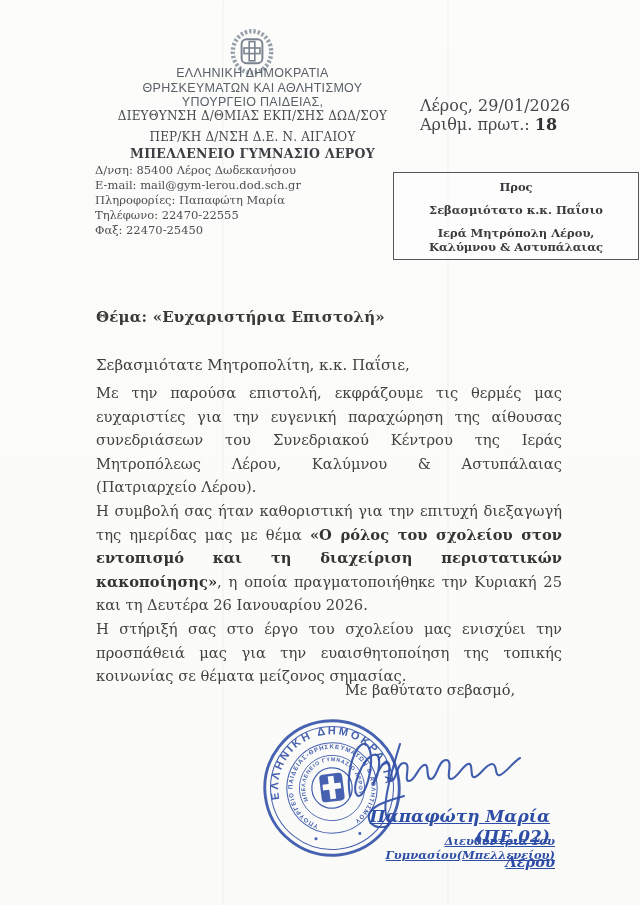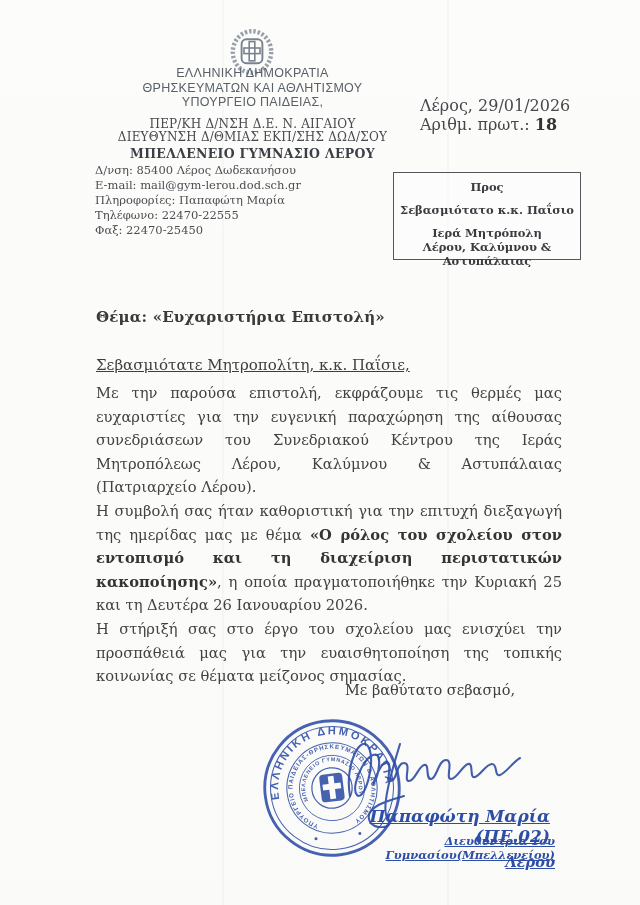--- a/index.html
+++ b/index.html
@@ -20,31 +20,31 @@
   .hdr-sans{font-family:"Liberation Sans","DejaVu Sans",sans-serif;font-size:12.5px;line-height:14.5px;color:#596068;letter-spacing:.3px;}
   .hdr-serif{font-size:12px;line-height:13.5px;color:#474a4e;margin-top:8px;letter-spacing:.2px;}
   .hdr-school{font-size:12.5px;font-weight:bold;color:#3c3f44;margin-top:1px;letter-spacing:.3px;}
   
   .dateblock{position:absolute;left:420px;top:96px;font-size:16px;line-height:19px;color:#46484c;}
   .dateblock b{color:#333;}
   
   .contact{position:absolute;left:95px;top:163px;font-size:11.5px;line-height:15px;color:#4c4e52;}
   
   .tobox{
-    position:absolute;left:393px;top:172px;width:188px;height:88px;
+    position:absolute;left:393px;top:172px;width:246px;height:88px;
     border:1px solid #55565a;background:rgba(255,255,255,0.35);
     text-align:center;font-weight:bold;color:#3a3c40;font-size:11.5px;line-height:14px;
     box-sizing:border-box;padding-top:7px;
   }
   .tobox .to-label{margin-bottom:9px;}
   .tobox .to-name{margin-bottom:9px;}
   .tobox .to-org{padding:0 18px;}
   
   .subject{position:absolute;left:96px;top:308px;font-size:15px;font-weight:600;color:#3a3a38;letter-spacing:.2px;text-align:center;}
-  .salutation{position:absolute;left:96px;top:356px;font-size:15px;color:#3e3e3c;text-decoration:underline;}
+  .salutation{position:absolute;left:96px;top:356px;font-size:15px;color:#3e3e3c;}
   .bodytext{position:absolute;left:96px;top:381px;width:466px;font-size:14.7px;line-height:23.6px;text-align:justify;color:#424240;}
   .bodytext p{margin:0;}
   .bodytext .b{font-weight:bold;color:#343432;}
   
   .regards{position:absolute;left:300px;top:682px;width:260px;text-align:center;font-size:14.5px;color:#3e3e3c;}
   .signatories{position:absolute;left:280px;top:706px;width:300px;text-align:center;font-size:14.5px;color:#3e3e3c;}
   
   .stamp{position:absolute;left:260px;top:716px;width:144px;height:144px;transform:rotate(-7deg);opacity:.88;}
   .sig-scribble{position:absolute;left:328px;top:718px;width:210px;height:110px;opacity:.9;}
   .sig-ink{font-style:italic;text-align:right;text-decoration:underline;}
@@ -64,22 +64,22 @@
     <ellipse cx="30" cy="32" rx="24" ry="26" fill="none" stroke="#97a0ab" stroke-width="5.5" stroke-dasharray="3 2.4"></ellipse>
     <rect x="17" y="16" width="26" height="30" rx="6" fill="#fdfdfc" stroke="#79828e" stroke-width="2.4"></rect>
     <rect x="26.5" y="19" width="7" height="24" fill="none" stroke="#79828e" stroke-width="2"></rect>
     <rect x="20" y="27" width="20" height="7" fill="none" stroke="#79828e" stroke-width="2"></rect>
   </svg>
 
   <div class="hdr">
     <div class="hdr-sans">ΕΛΛΗΝΙΚΗ ΔΗΜΟΚΡΑΤΙΑ</div>
     <div class="hdr-sans">ΘΡΗΣΚΕΥΜΑΤΩΝ ΚΑΙ ΑΘΛΗΤΙΣΜΟΥ</div>
     <div class="hdr-sans">ΥΠΟΥΡΓΕΙΟ ΠΑΙΔΕΙΑΣ,</div>
+    <div class="hdr-serif" style="margin-top:0">ΔΙΕΥΘΥΝΣΗ Δ/ΘΜΙΑΣ ΕΚΠ/ΣΗΣ ΔΩΔ/ΣΟΥ</div>
     <div class="hdr-serif">ΠΕΡ/ΚΗ  Δ/ΝΣΗ  Δ.Ε.  Ν. ΑΙΓΑΙΟΥ</div>
-    <div class="hdr-serif" style="margin-top:0">ΔΙΕΥΘΥΝΣΗ Δ/ΘΜΙΑΣ ΕΚΠ/ΣΗΣ ΔΩΔ/ΣΟΥ</div>
     <div class="hdr-school">ΜΠΕΛΛΕΝΕΙΟ ΓΥΜΝΑΣΙΟ ΛΕΡΟΥ</div>
   </div>
 
   <div class="dateblock">
     <div>Λέρος, 29/01/2026</div>
     <div><span>Αριθμ. πρωτ.:</span> <b>18</b></div>
   </div>
 
   <div class="contact">
     <div>Δ/νση: 85400 Λέρος Δωδεκανήσου</div>

